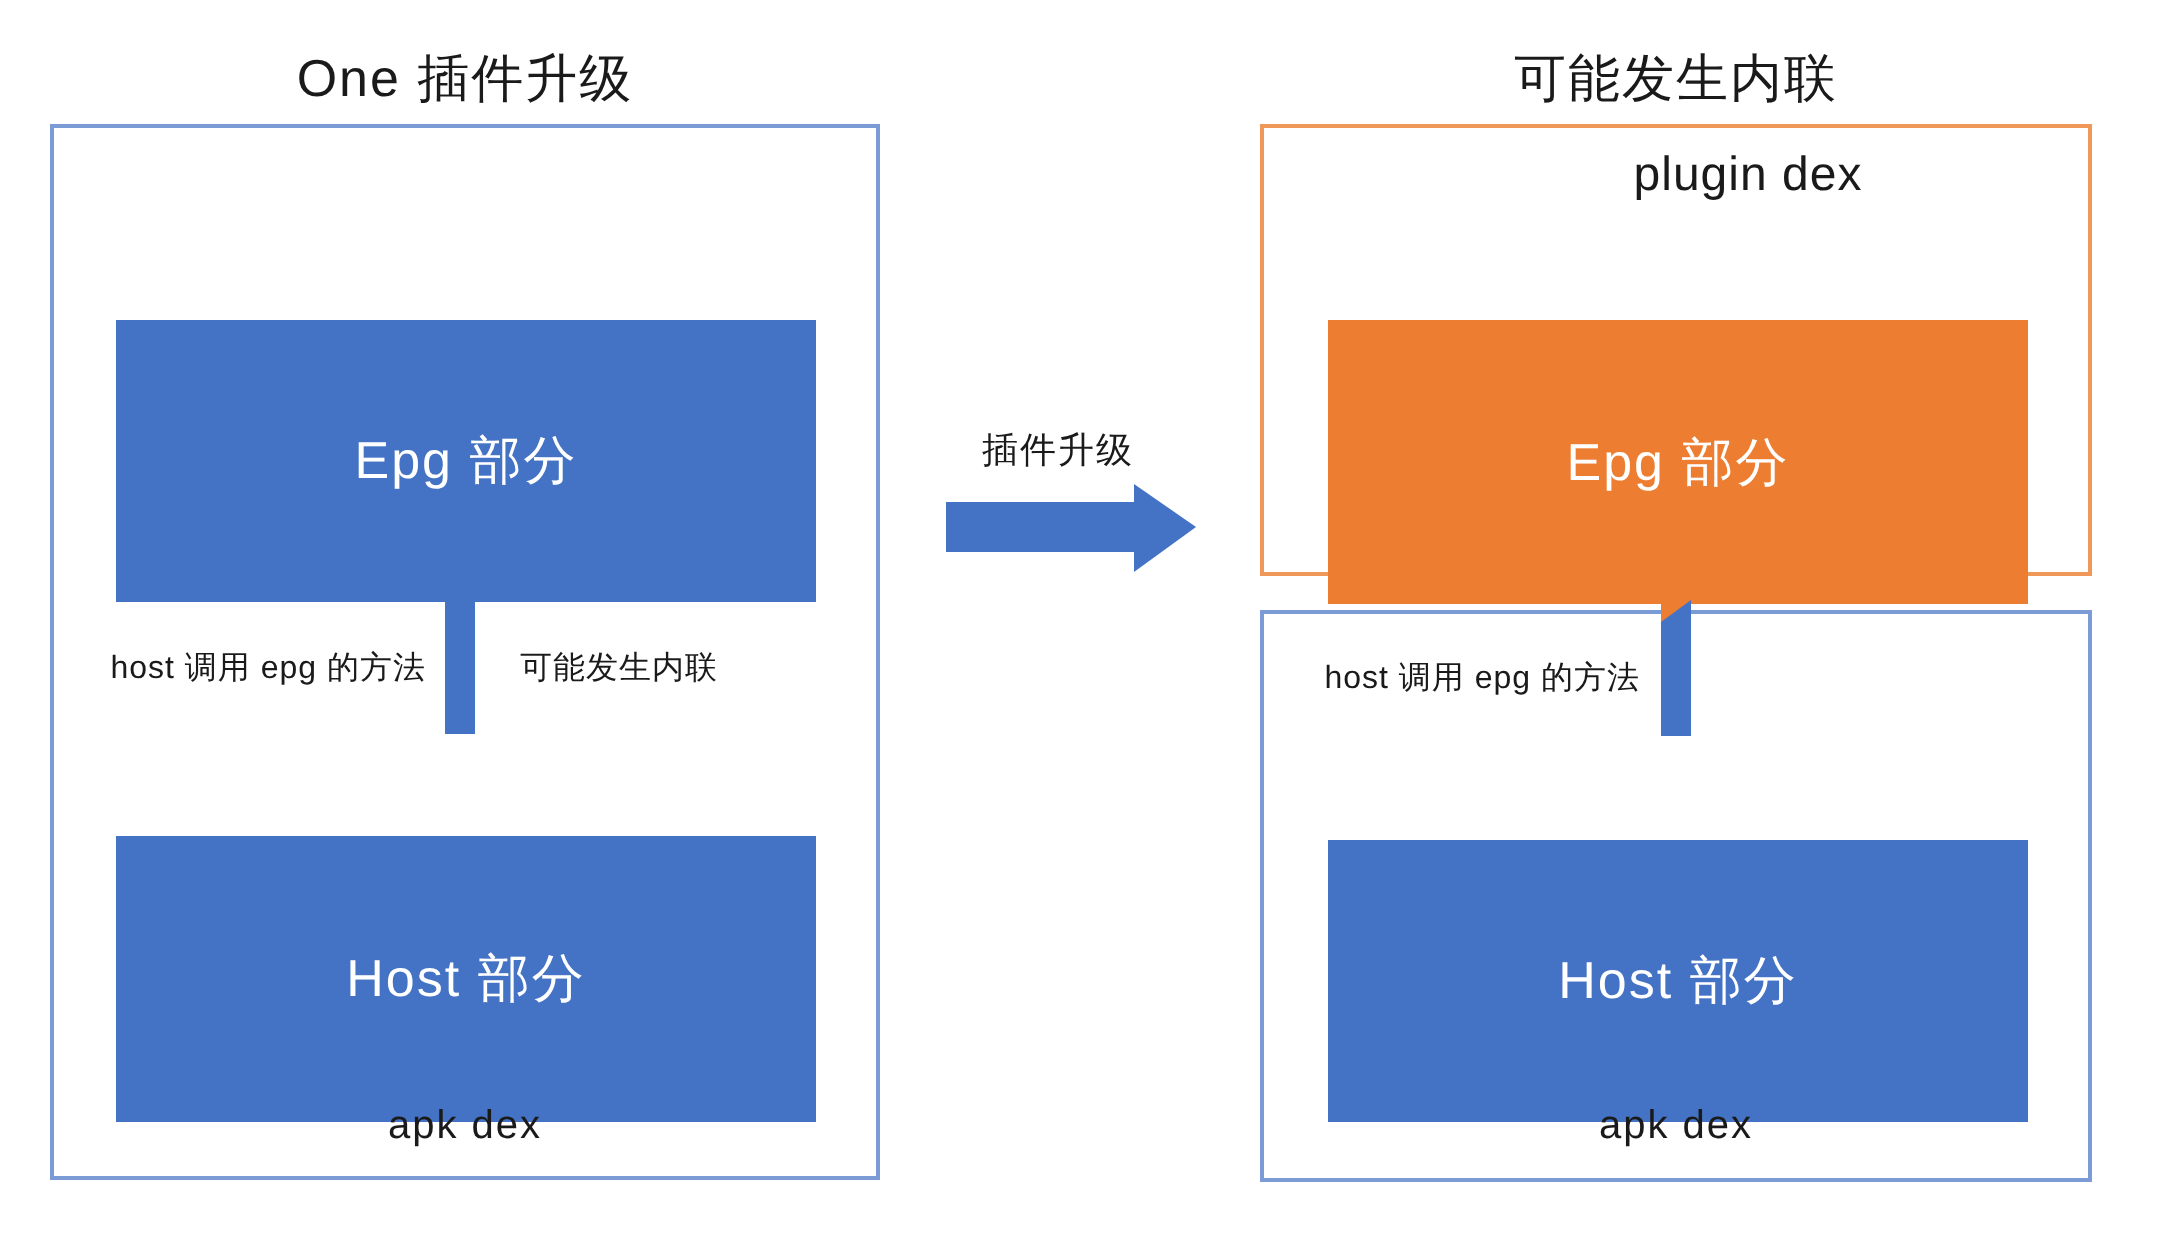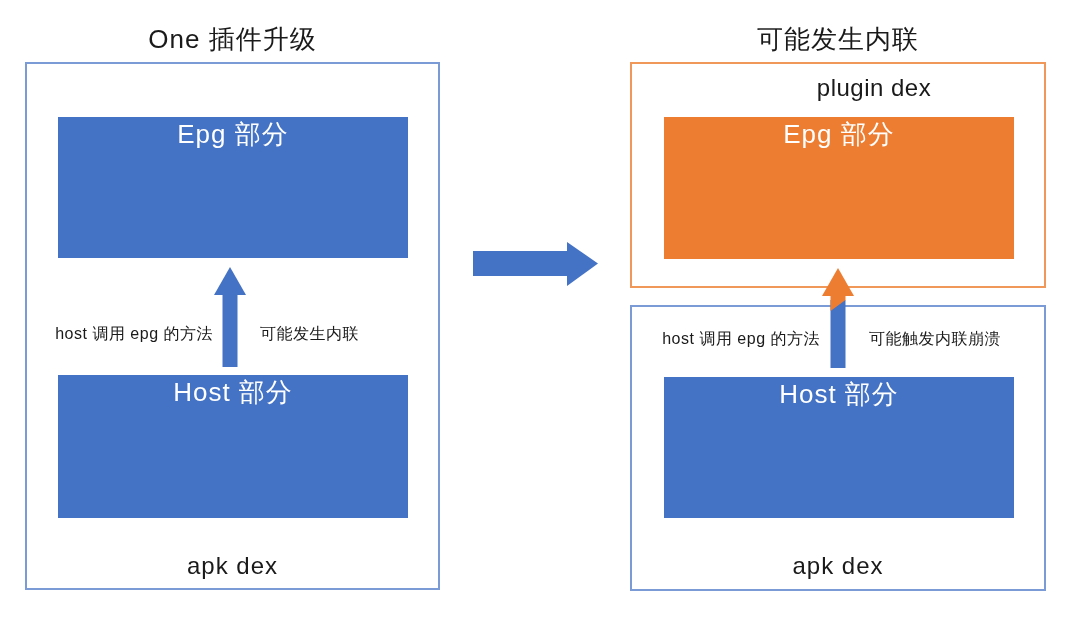--- a/index.html
+++ b/index.html
@@ -29,43 +29,44 @@
     text-align:center;
     letter-spacing:1px;
   }
   .outline-box{
     box-sizing:border-box;
     background:transparent;
   }
   .outline-blue{border:2px solid var(--blue-border);}
   .outline-orange{border:2px solid var(--orange-border);}
   .fill-box{
-    display:flex;align-items:flex-start;justify-content:center;
+    display:flex;align-items:center;justify-content:center;
     color:var(--box-text);
     font-size:26px;
     letter-spacing:1px;
+    margin-top:43px;
   }
   .fill-blue{background:var(--blue-fill);}
   .fill-orange{background:var(--orange-fill);}
   .small-label{
     font-size:16px;
     color:var(--text);
     white-space:nowrap;
     letter-spacing:0.5px;
     margin-left:17px;
   }
   .mid-label{
     font-size:18px;
     color:var(--text);
     text-align:center;
     white-space:nowrap;
     letter-spacing:1px;
   }
   .footer-label{
-    font-size:24px;
+    font-size:20px;
     color:var(--text);
     text-align:center;
     letter-spacing:1px;
   }
   .dex-label{
     font-size:24px;
     color:var(--text);
     text-align:center;
     letter-spacing:0.5px;
   }
@@ -93,20 +94,21 @@
 
   <div class="abs small-label" style="right:867px;top:324px;">host 调用 epg 的方法</div>
   <div class="abs small-label" style="left:243px;top:324px;text-align:center;">可能发生内联</div>
 
   <div class="abs fill-box fill-blue" style="left:58px;top:375px;width:350px;height:143px;">
     <span>Host 部分</span>
   </div>
 
   <div class="abs footer-label" style="left:25px;top:552px;width:415px;">apk dex</div>
 
+  <div class="abs mid-label" style="left:459px;top:213px;width:140px;">插件升级</div>
 
   <svg class="abs" style="left:473px;top:240px;" width="126" height="48" viewBox="0 0 126 48">
     <rect class="arrow-blue" x="0" y="11" width="96" height="25"></rect>
     <polygon class="arrow-blue" points="94,2 125,23.5 94,46"></polygon>
   </svg>
 
   <div class="abs panel-title" style="left:630px;top:22px;width:416px;">可能发生内联</div>
 
   <div class="abs outline-box outline-orange" style="left:630px;top:62px;width:416px;height:226px;"></div>
 
@@ -118,21 +120,20 @@
 
   <div class="abs outline-box outline-blue" style="left:630px;top:305px;width:416px;height:286px;"></div>
 
   <svg class="abs" style="left:818px;top:266px;" width="40" height="104" viewBox="0 0 40 104">
     <rect class="arrow-blue" x="12.5" y="34" width="15" height="68"></rect>
     <polygon class="arrow-orange" points="20,2 36,30 4,30"></polygon>
     <polygon class="arrow-orange" points="12.5,28 27.5,28 27.5,34 12.5,45"></polygon>
   </svg>
 
   <div class="abs small-label" style="right:260px;top:329px;">host 调用 epg 的方法</div>
-  <div class="abs small-label" style="left:852px;top:329px;">可能触发内联崩溃</div>
 
   <div class="abs fill-box fill-blue" style="left:664px;top:377px;width:350px;height:141px;">
     <span>Host 部分</span>
   </div>
 
   <div class="abs footer-label" style="left:630px;top:552px;width:416px;">apk dex</div>
 
 </div>
 
 </body></html>

